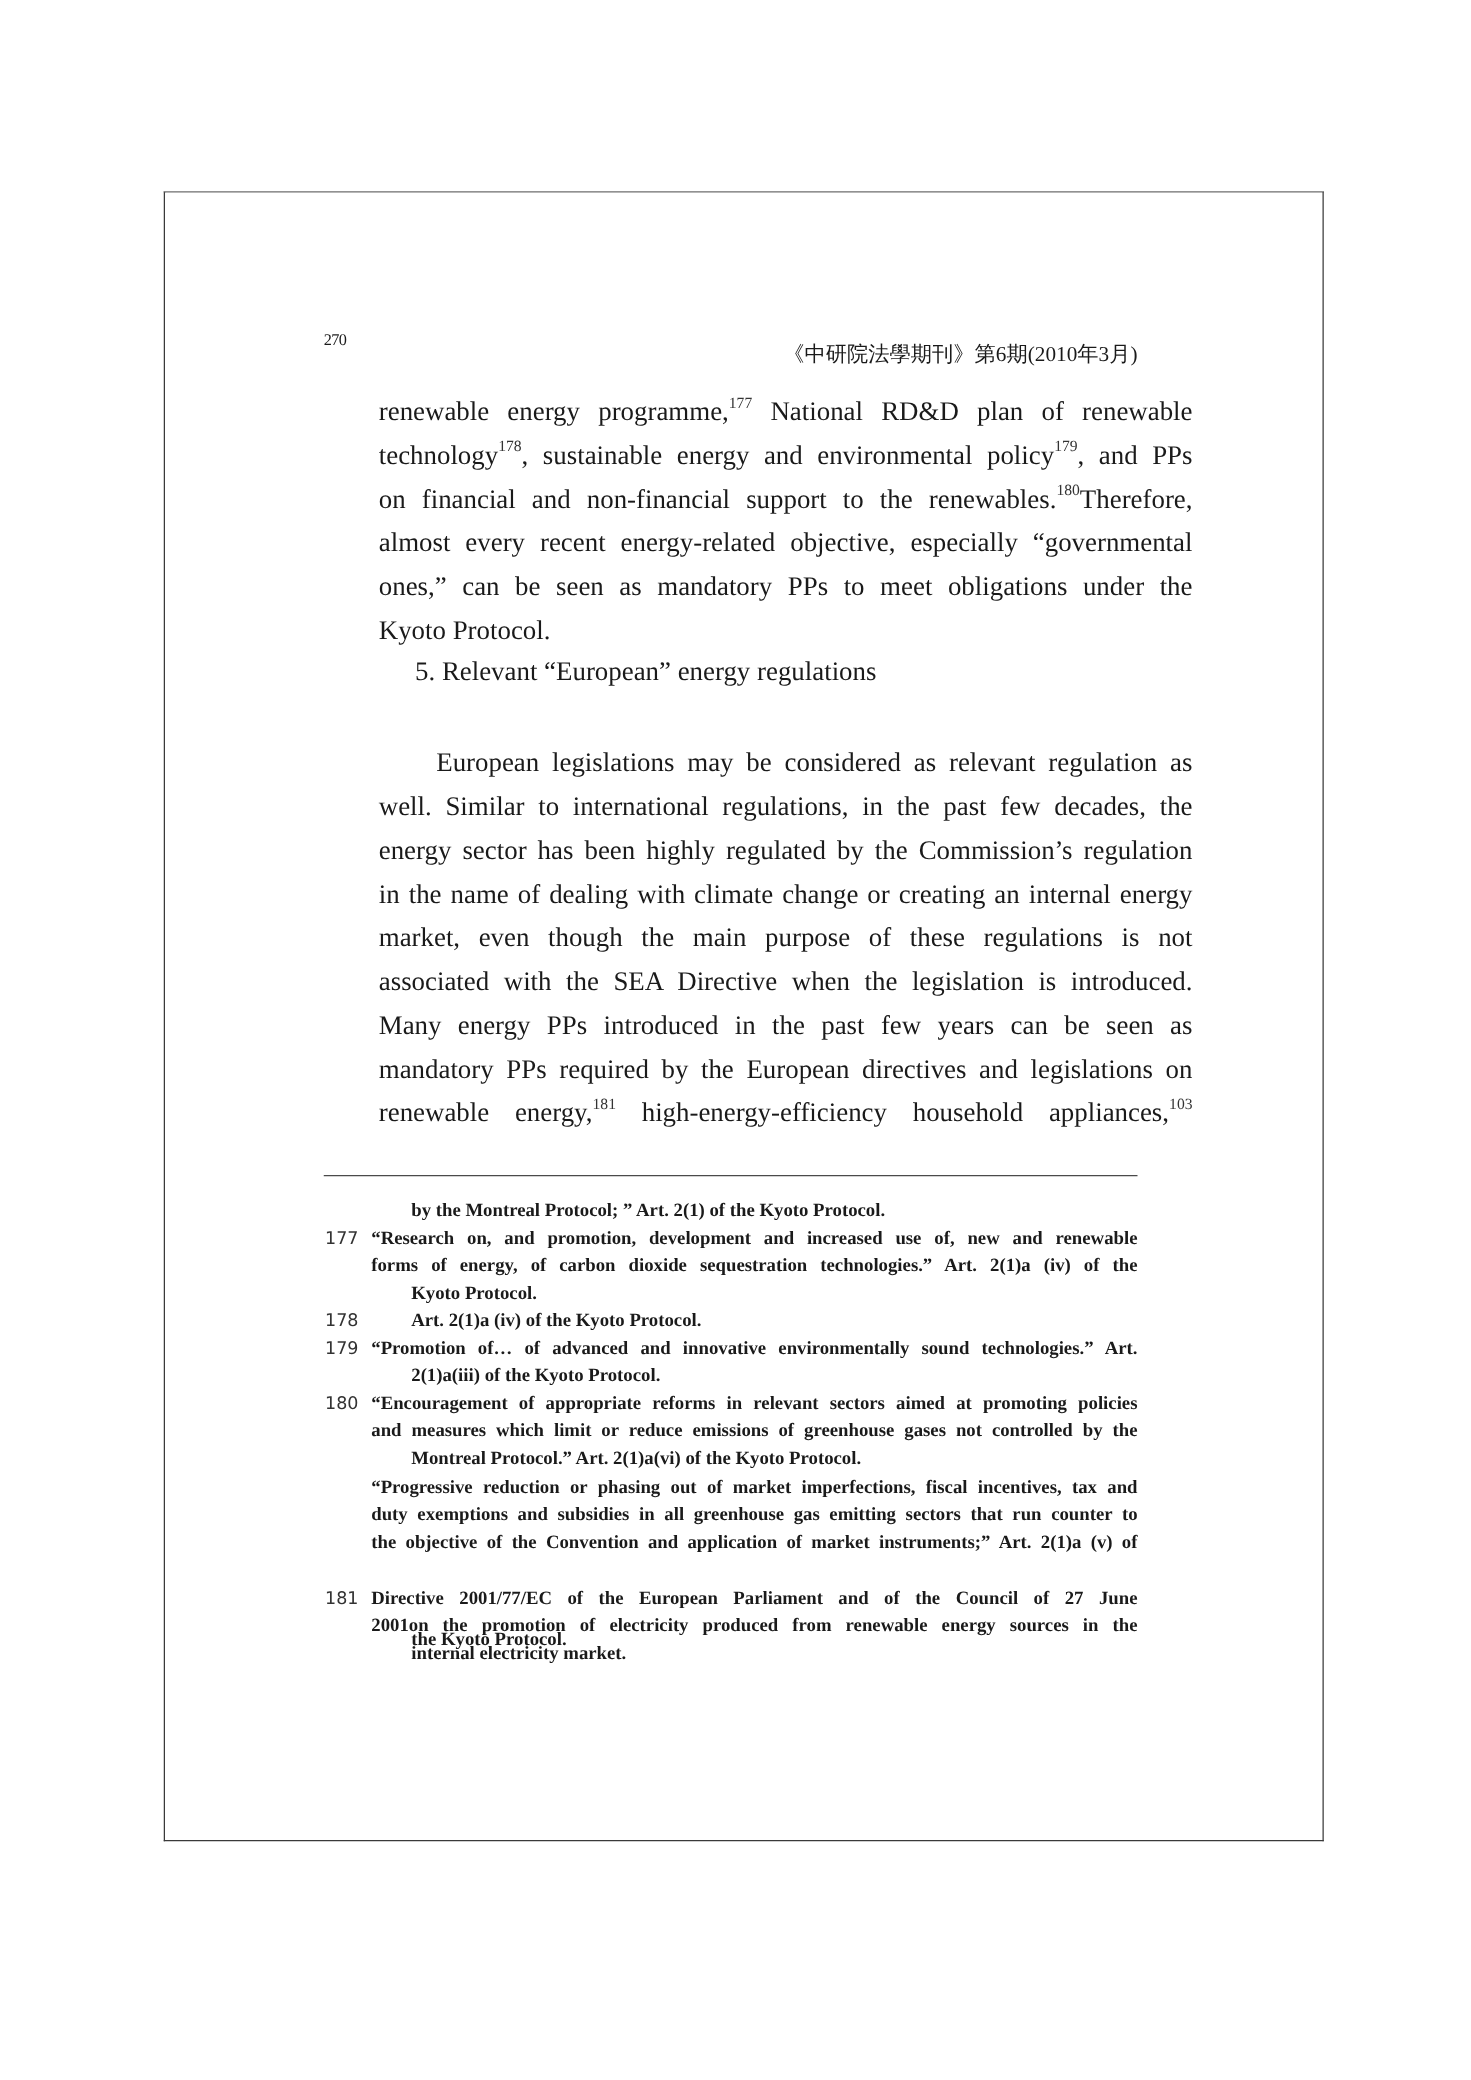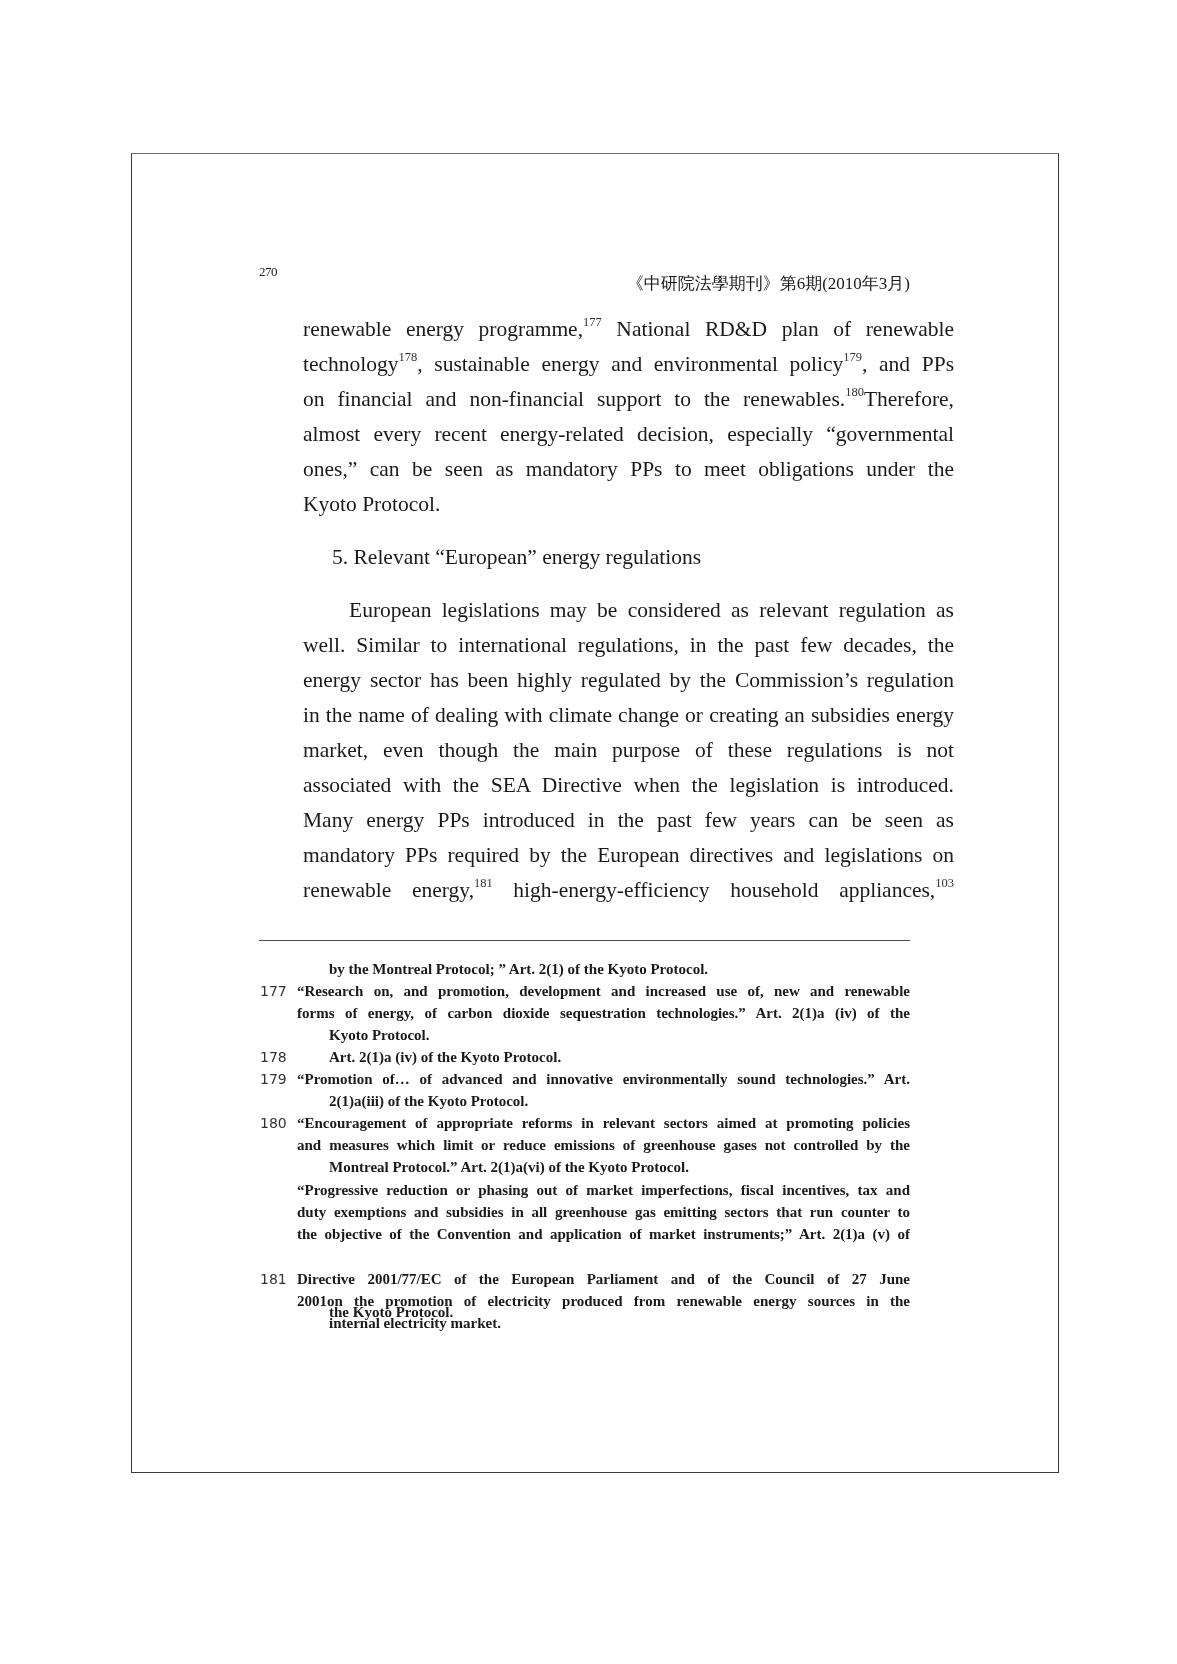--- a/index.html
+++ b/index.html
@@ -31,30 +31,30 @@
 <div class="frame"></div>
 
 <div class="running-head">
   <span class="page-number">270</span>
   <span class="journal-title">《中研院法學期刊》第6期(2010年3月)</span>
 </div>
 
 <div class="line" style="top:316px"><span>renewable energy programme,</span><sup>177</sup><span> National RD&amp;D plan of renewable</span></div>
 <div class="line" style="top:351px"><span>technology</span><sup>178</sup><span>, sustainable energy and environmental policy</span><sup>179</sup><span>, and PPs</span></div>
 <div class="line" style="top:386px"><span>on financial and non-financial support to the renewables.</span><sup>180</sup><span>Therefore,</span></div>
-<div class="line" style="top:421px">almost every recent energy-related decision, especially “governmental</div>
+<div class="line" style="top:421px">almost every recent energy-related objective, especially “governmental</div>
 <div class="line" style="top:456px">ones,” can be seen as mandatory PPs to meet obligations under the</div>
 <div class="line last" style="top:491px">Kyoto Protocol.</div>
 
-<div class="heading" style="top:544px">5. Relevant “European” energy regulations</div>
+<div class="heading" style="top:524px">5. Relevant “European” energy regulations</div>
 
 <div class="line indent" style="top:597px">European legislations may be considered as relevant regulation as</div>
 <div class="line" style="top:632px">well. Similar to international regulations, in the past few decades, the</div>
 <div class="line" style="top:667px">energy sector has been highly regulated by the Commission’s regulation</div>
-<div class="line" style="top:702px">in the name of dealing with climate change or creating an subsidies energy</div>
+<div class="line" style="top:702px">in the name of dealing with climate change or creating an internal energy</div>
 <div class="line" style="top:737px">market, even though the main purpose of these regulations is not</div>
 <div class="line" style="top:772px">associated with the SEA Directive when the legislation is introduced.</div>
 <div class="line" style="top:807px">Many energy PPs introduced in the past few years can be seen as</div>
 <div class="line" style="top:842px">mandatory PPs required by the European directives and legislations on</div>
 <div class="line" style="top:877px"><span>renewable energy,</span><sup>181</sup><span> high-energy-efficiency household appliances,</span><sup>103</sup></div>
 
 <div class="rule"></div>
 
 <div class="fn-line last" style="top:959px">by the Montreal Protocol; ” Art. 2(1) of the Kyoto Protocol.</div>
 

